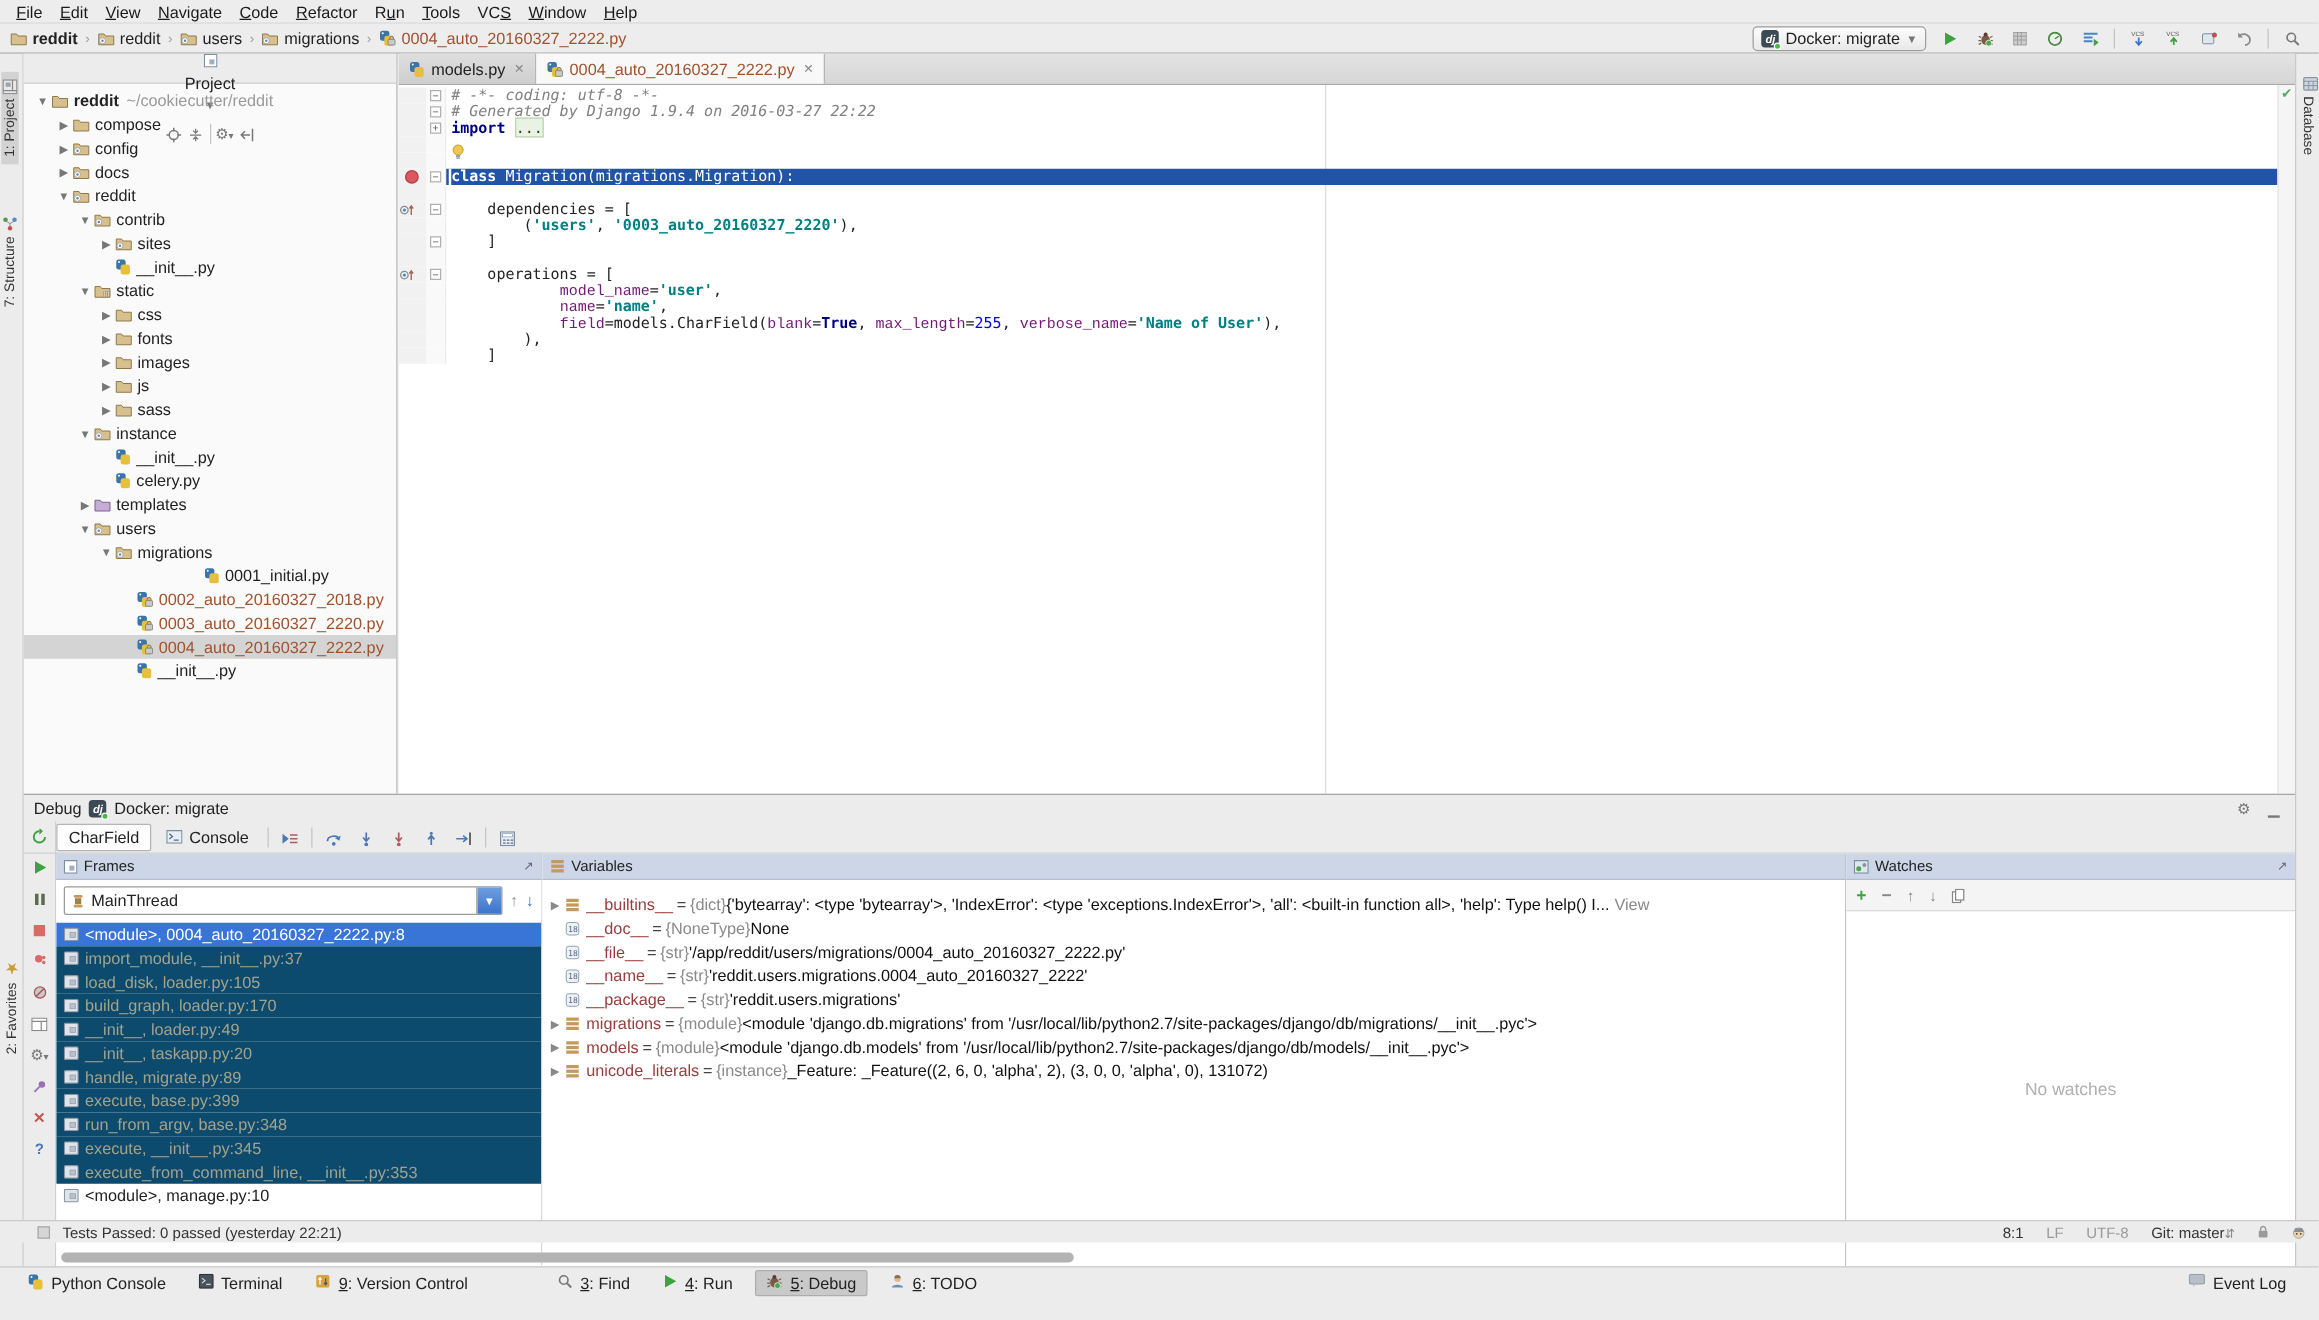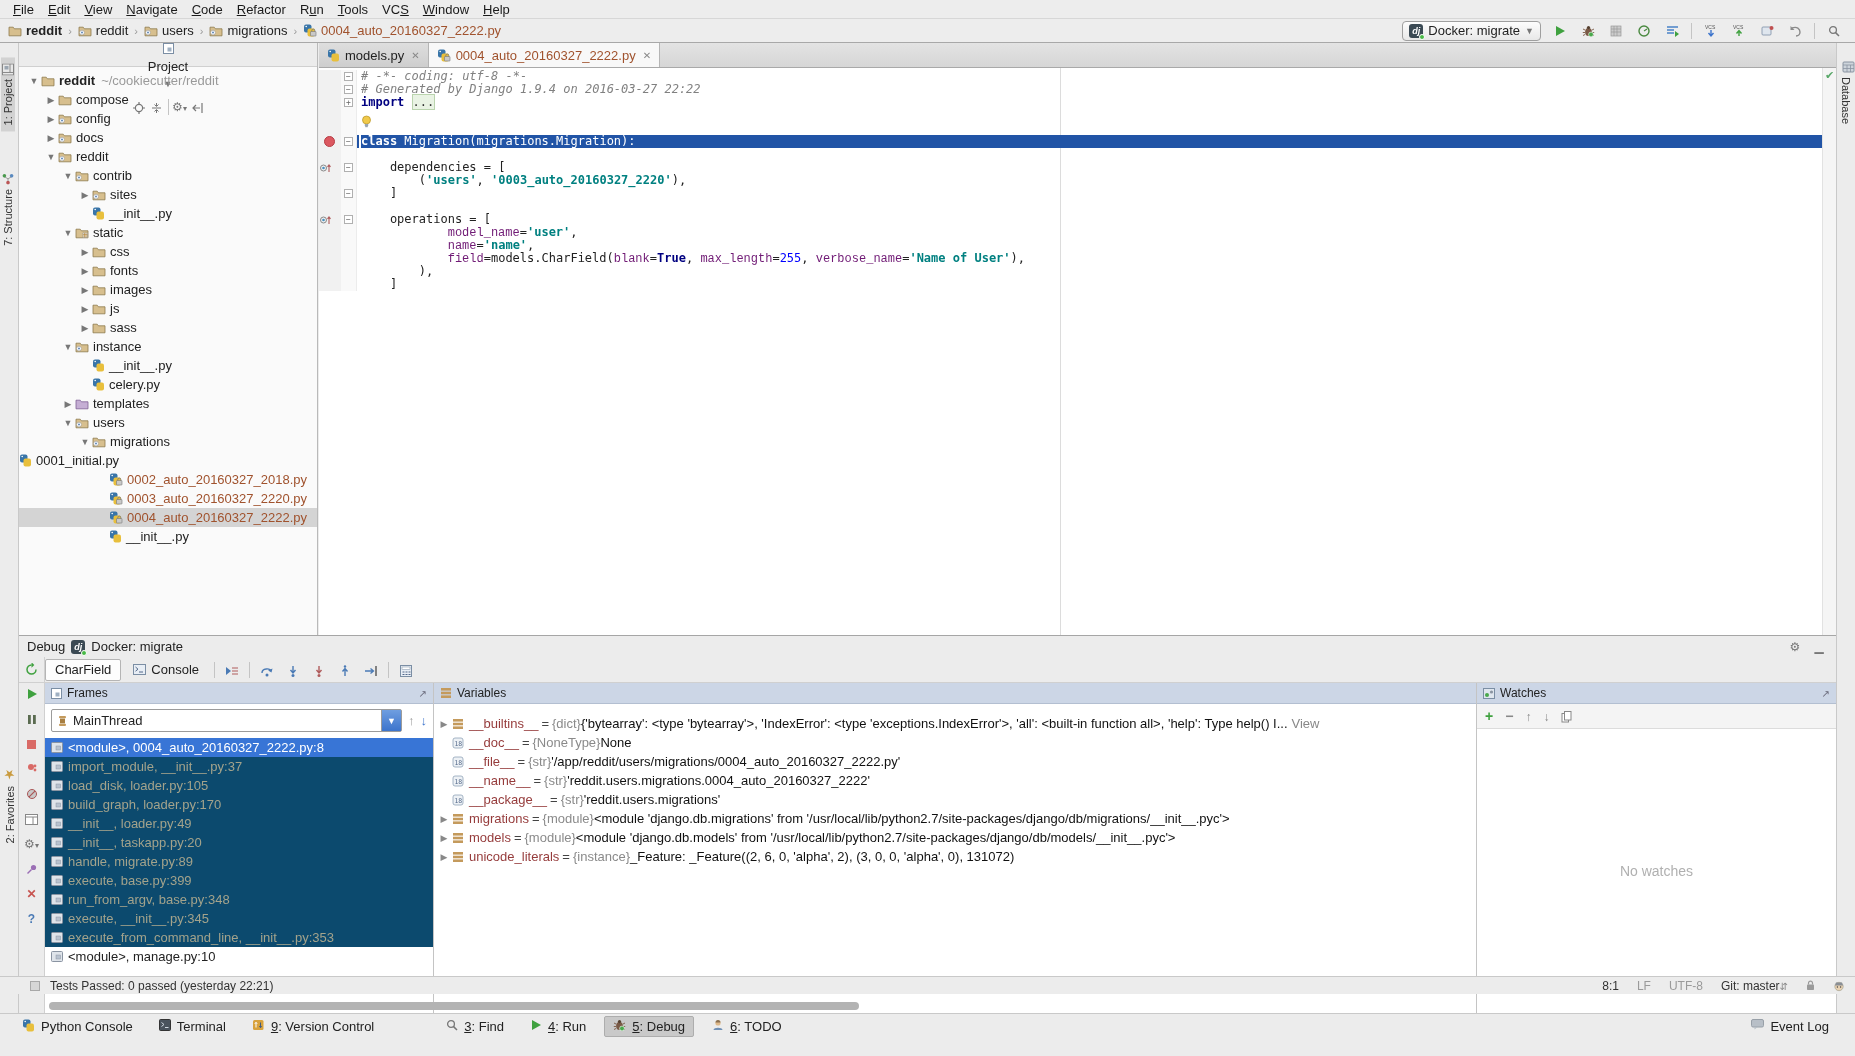--- a/index.html
+++ b/index.html
@@ -576,21 +576,21 @@
         <span class="twisty">▼</span>
         <span class="gico">
           <svg width="14" height="12" viewBox="0 0 14 12">
             <path d="M1 2.2h4.2l1.2 1.6H13v7H1z" fill="#d7bf8e" stroke="#8d7a4b" stroke-width="0.8"></path>
             <circle cx="4" cy="7.6" r="2.4" fill="#fff" stroke="#999" stroke-width="0.6"></circle>
             <circle cx="4" cy="7.6" r="1" fill="#5f87b8"></circle>
           </svg>
         </span>
         <span class="lbl">migrations</span>
       </div>
-      <div class="tree-row" style="">
+      <div class="tree-row" style="padding-left:90px;justify-content:center;">
         <span class="gico">
           <svg width="13" height="13" viewBox="0 0 13 13">
             <rect x="1" y="0.5" width="7.5" height="8" rx="2" fill="#3975a8"></rect>
             <rect x="4.5" y="4.5" width="7.5" height="8" rx="2" fill="#e8bf3c"></rect>
             <circle cx="3.2" cy="2.5" r="0.8" fill="#fff"></circle>
           </svg>
         </span>
         <span class="lbl">0001_initial.py</span>
       </div>
       <div class="tree-row" style="padding-left:90px;">

